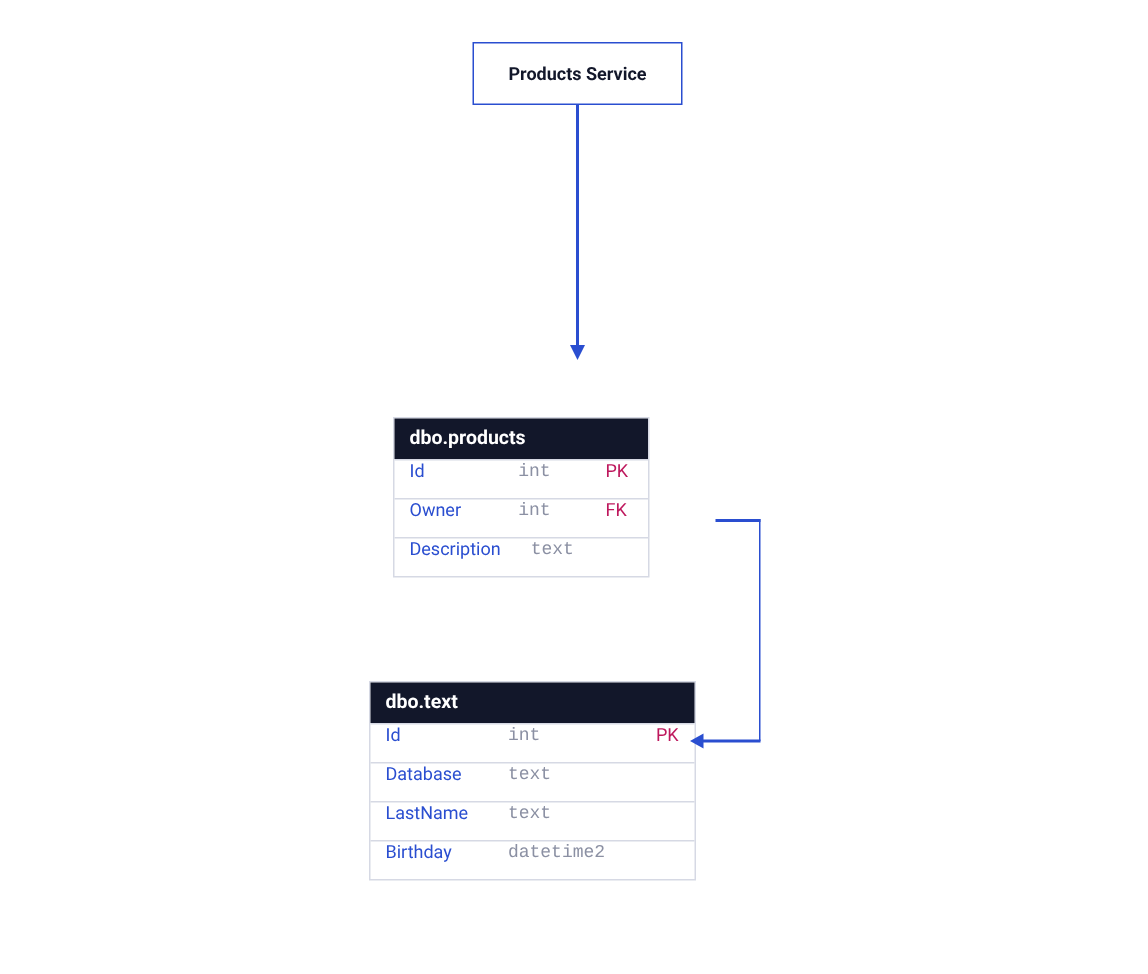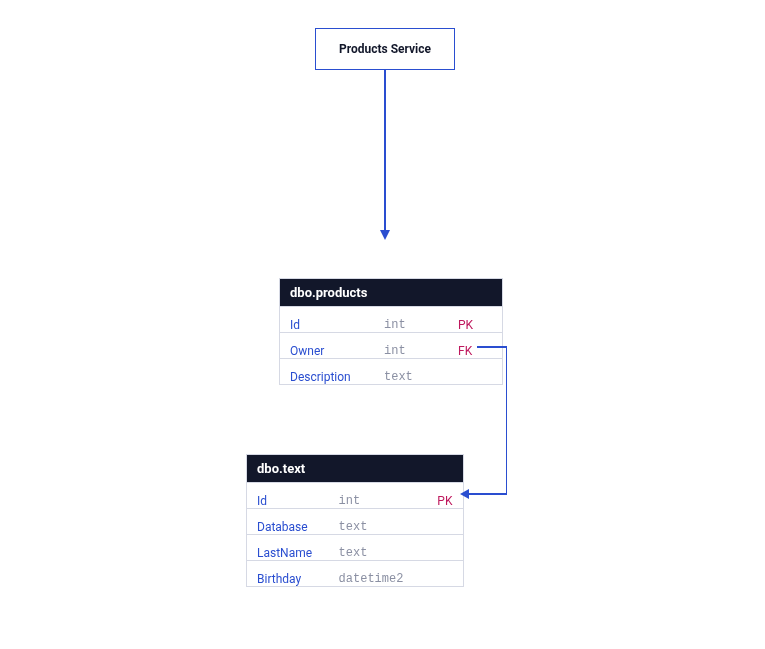--- a/index.html
+++ b/index.html
@@ -95,28 +95,28 @@
     background: #12172a;
     color: #fff;
     font-weight: 700;
     padding: 6px 10px;
     font-size: 13px;
   }
   .tbl-row {
     display: flex;
     border-top: 1px solid #d6d9e4;
     height: 26px;
-    align-items: flex-end;
+    align-items: flex-start;
     gap: 20px;
   }
   .col-name { width: 84px; padding-left: 10px; color: #2a4ed0; }
   .col-type { width: 70px; color: #8b90a3; font-family: Liberation Mono, monospace; }
   .col-key  { width: 28px; color: #be185d; text-align: left; }
 
-  .tbl-products { left: 279px; top: 278px; width: 224px; }
+  .tbl-products { left: 262px; top: 278px; width: 171px; }
   .tbl-products .col-name { width: 84px; }
   .tbl-products .col-type { width: 54px; }
   .tbl-products .col-key  { width: 40px; }
 
   .tbl-user { left: 246px; top: 454px; width: 218px; }
   .tbl-user .col-name { width: 82px; }
   .tbl-user .col-type { width: 92px; }
   .tbl-user .col-key  { width: 30px; }
 
   

